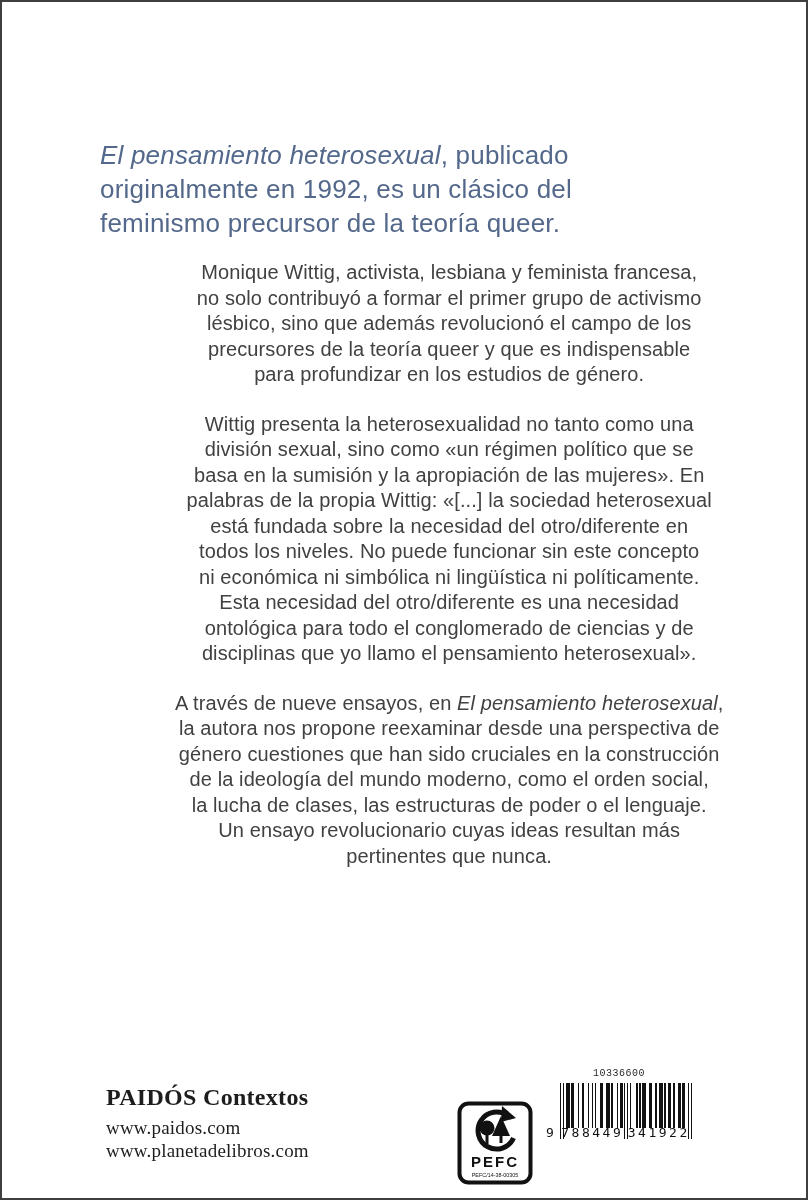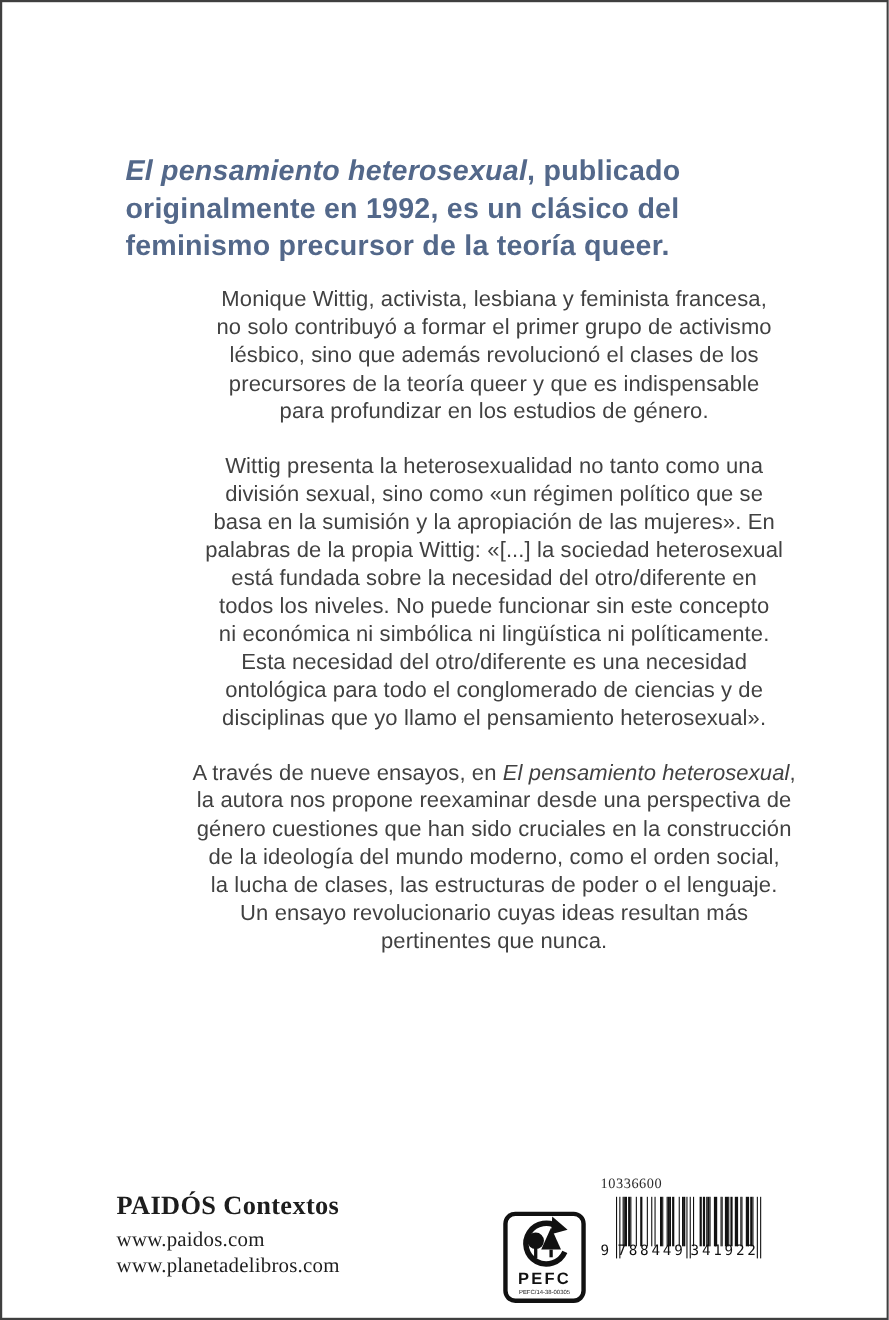--- a/index.html
+++ b/index.html
@@ -10,24 +10,23 @@
     background:#ffffff;
     border:2px solid #3f3f3f;
     box-sizing:border-box;
     overflow:hidden;
     font-family:"Liberation Sans", sans-serif;
   }
   
   #headline{
     position:absolute;left:98px;top:136px;
     color:#53688a;
-    font-weight:bold;
+    font-weight:normal;
     font-size:26px;line-height:34px;
     letter-spacing:0.2px;
-    margin-left:14px;
   }
   #headline .line{white-space:nowrap;}
   
   #body-copy{
     position:absolute;left:173px;top:258px;
     color:#414141;
     font-size:20px;line-height:25.5px;
     letter-spacing:0.1px;
     text-align:center;
   }
@@ -43,25 +42,25 @@
   #imprint{
     font-size:24px;font-weight:bold;line-height:27px;
     letter-spacing:0.3px;margin-bottom:5px;
   }
   .url{font-size:19px;line-height:23px;letter-spacing:0.2px;}
   
   #pefc{position:absolute;left:455px;top:1098px;width:76px;height:86px;}
   
   #barcode{position:absolute;left:544px;top:1066px;width:146px;}
   #bc-num{
-    text-align:left;
-    font-size:13px;color:#2a2a2a;
+    text-align:center;
+    font-size:10px;color:#2a2a2a;
     letter-spacing:0.5px;
     margin:0 0 4px 0;
-    font-family:Liberation Serif, serif;
+    font-family:Liberation Mono, monospace;
   }
   #bc-bars-wrap{position:relative;margin-left:14px;width:132px;height:56px;}
   #bars{display:flex;width:132px;height:56px;align-items:flex-start;}
   .bar{flex:1 1 0;height:45px;}
   .bar.on{background:#111;}
   .bar.guard{height:56px;}
   #bc-digits{
     position:absolute;left:-14px;top:43px;width:146px;
     display:flex;align-items:flex-start;
     font-family:"DejaVu Sans Mono", monospace;
@@ -78,21 +77,21 @@
   <div id="headline">
       <div class="line"><span class="it">El pensamiento heterosexual</span><span>, publicado</span></div>
       <div class="line"><span>originalmente en 1992, es un clásico del</span></div>
       <div class="line"><span>feminismo precursor de la teoría queer.</span></div>
     </div>
 
   <div id="body-copy">
       <div class="para">
         <div class="line"><span>Monique Wittig, activista, lesbiana y feminista francesa,</span></div>
         <div class="line"><span>no solo contribuyó a formar el primer grupo de activismo</span></div>
-        <div class="line"><span>lésbico, sino que además revolucionó el clases de los</span></div>
+        <div class="line"><span>lésbico, sino que además revolucionó el campo de los</span></div>
         <div class="line"><span>precursores de la teoría queer y que es indispensable</span></div>
         <div class="line"><span>para profundizar en los estudios de género.</span></div>
       </div>
       <div class="para">
         <div class="line"><span>Wittig presenta la heterosexualidad no tanto como una</span></div>
         <div class="line"><span>división sexual, sino como «un régimen político que se</span></div>
         <div class="line"><span>basa en la sumisión y la apropiación de las mujeres». En</span></div>
         <div class="line"><span>palabras de la propia Wittig: «[...] la sociedad heterosexual</span></div>
         <div class="line"><span>está fundada sobre la necesidad del otro/diferente en</span></div>
         <div class="line"><span>todos los niveles. No puede funcionar sin este concepto</span></div>

